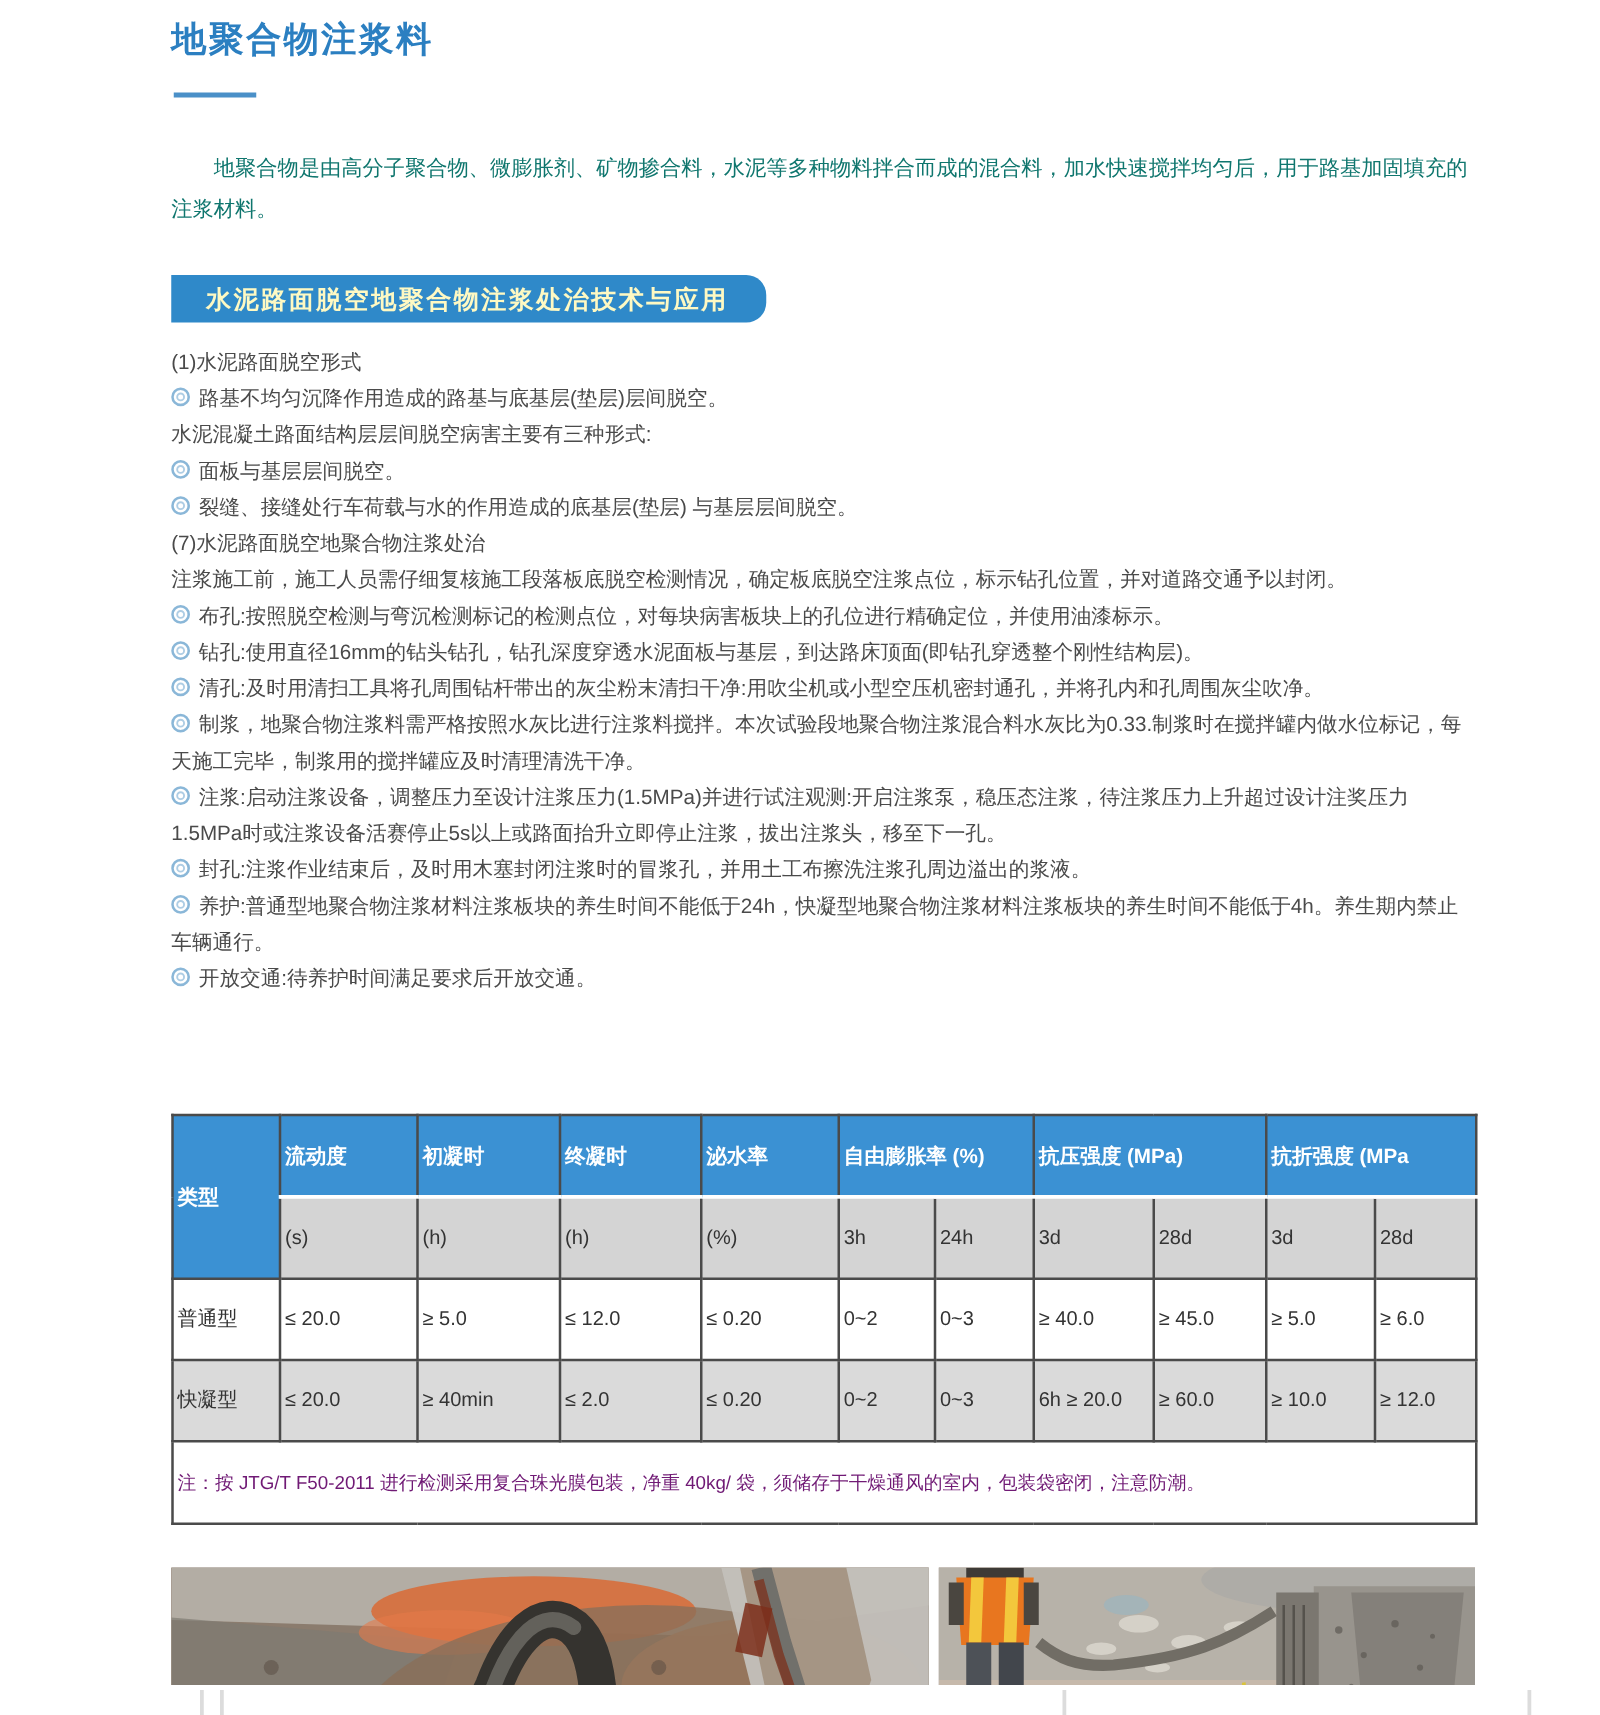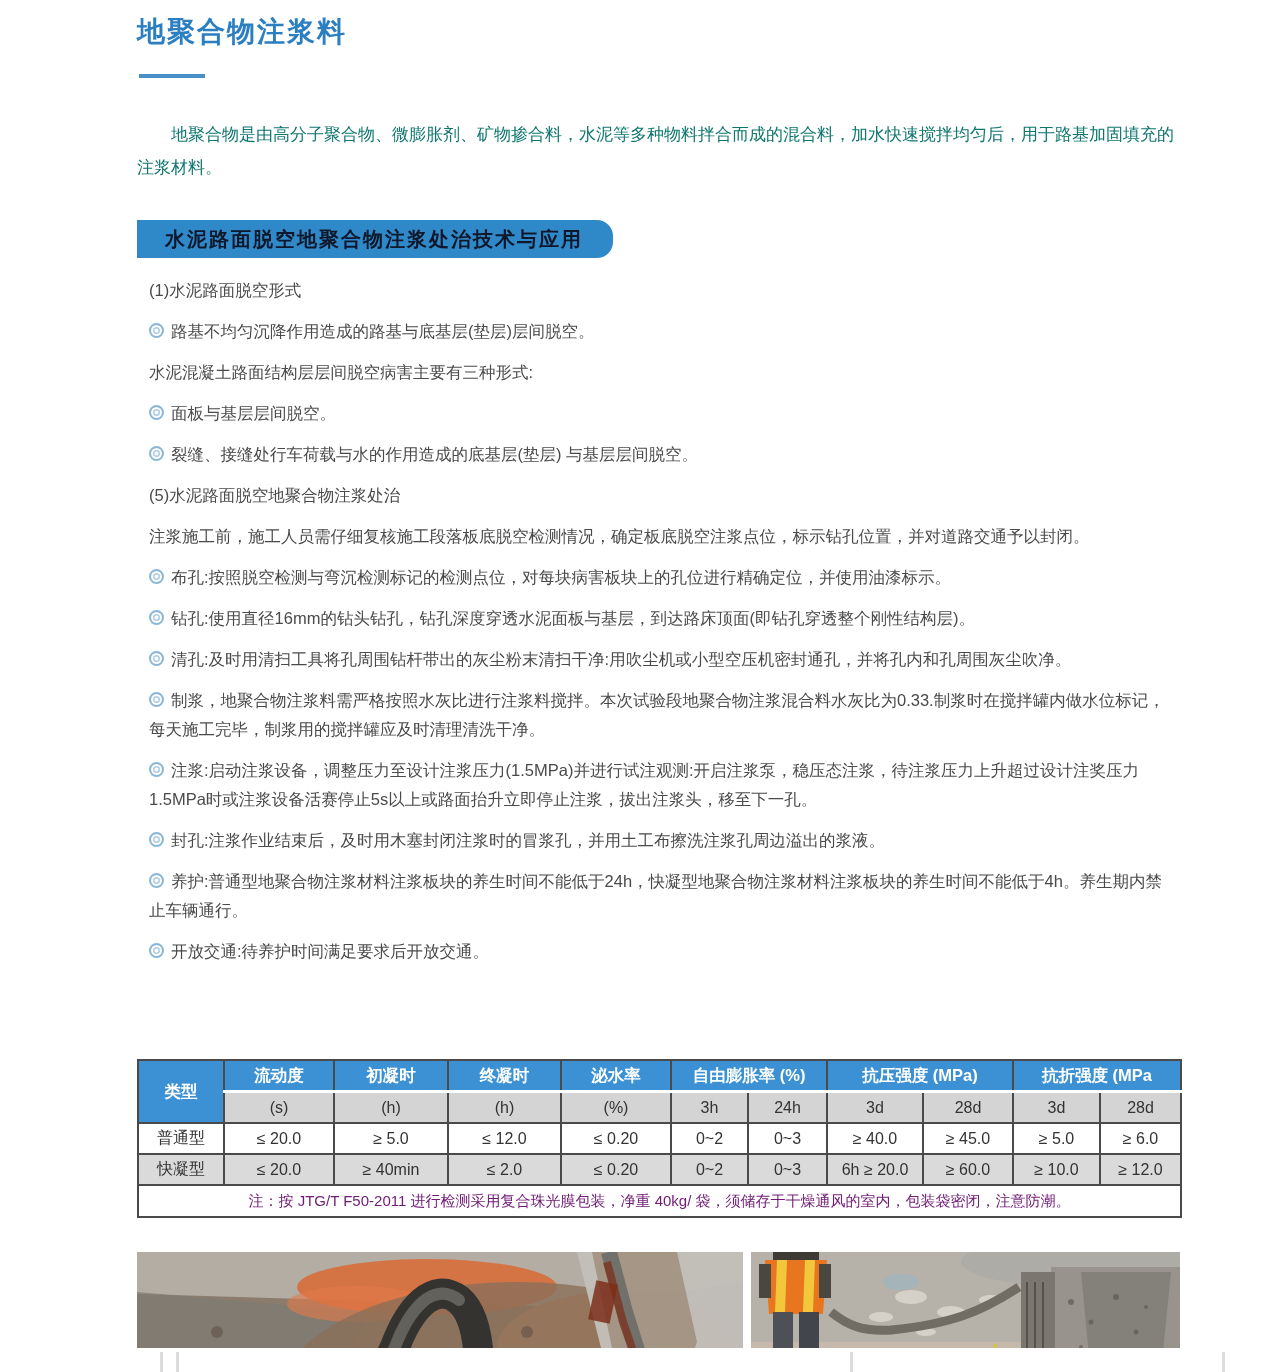--- a/index.html
+++ b/index.html
@@ -10,35 +10,35 @@
   
   .doc-title{font-size:28px;font-weight:bold;color:#2b7fc1;letter-spacing:2px;line-height:36px;}
   .title-underline{width:66px;height:4px;background:#4a90c8;margin:24px 0 0 2px;}
 
   
   .intro{margin-top:40px;font-size:17px;line-height:33px;color:#0f766e;text-indent:2em;}
 
   
   .banner-wrap{position:relative;margin-top:36px;height:40px;}
   .banner{position:absolute;left:0;top:0;height:38px;display:inline-flex;align-items:center;
-          background:#2f89c9;color:#0f172a;font-size:20px;font-weight:bold;letter-spacing:2px;
+          background:#2f89c9;color:#fef9c3;font-size:20px;font-weight:bold;letter-spacing:2px;
           padding:0 30px 0 28px;border-radius:0 16px 16px 0;}
   .banner-line{position:absolute;left:0;right:0;bottom:2px;height:2px;background:#4a90c8;z-index:-1;}
 
   
   .body-text{margin-top:16px;font-size:16.5px;line-height:29px;color:#4a4a4a;}
-  .body-text p{margin:12px;}
+  .body-text p{margin:0;}
   .ring{display:inline-block;width:11px;height:11px;border:2px solid #8ab7d8;border-radius:50%;
         box-shadow:inset 0 0 0 2px #fff,inset 0 0 0 3.5px #aecde4;
         margin-right:7px;vertical-align:-1px;}
 
   
   .spec-table{width:100%;border-collapse:collapse;table-layout:fixed;margin-top:17px;
               border:2px solid #474747;font-size:16px;color:#333;}
-  .spec-table th,.spec-table td{border:2px solid #4a4a4a;text-align:center;padding:2px 3px;height:25px;}
+  .spec-table th,.spec-table td{border:2px solid #4a4a4a;text-align:left;padding:19px 3px;height:25px;}
   .spec-table th.hb{background:#3b91d3;color:#fff;font-weight:bold;font-size:16.5px;border-bottom:3px solid #ffffff;}
   .spec-table th.corner{background:#3b91d3;color:#fff;font-weight:bold;font-size:16.5px;border-bottom:2px solid #4a4a4a;}
   .spec-table th.unit{background:#d4d4d4;font-weight:normal;color:#333;}
   .spec-table tr.r-light td{background:#ffffff;}
   .spec-table tr.r-gray td{background:#dadada;}
   .spec-table td.note-cell{background:#ffffff;font-size:15px;height:26px;color:#701a75;}
 
   col.c0{width:86px}col.c1{width:110px}col.c2{width:114px}col.c3{width:113px}col.c4{width:110px}
   col.c5{width:77px}col.c6{width:79px}col.c7{width:96px}col.c8{width:90px}col.c9{width:87px}col.c10{width:81px}
 
@@ -66,21 +66,21 @@
     <div class="banner-line"></div>
     <div class="banner">水泥路面脱空地聚合物注浆处治技术与应用</div>
   </div>
 
   <div class="body-text">
       <p>(1)水泥路面脱空形式</p>
       <p><span class="ring"></span>路基不均匀沉降作用造成的路基与底基层(垫层)层间脱空。</p>
       <p>水泥混凝土路面结构层层间脱空病害主要有三种形式:</p>
       <p><span class="ring"></span>面板与基层层间脱空。</p>
       <p><span class="ring"></span>裂缝、接缝处行车荷载与水的作用造成的底基层(垫层) 与基层层间脱空。</p>
-      <p>(5)水泥路面脱空地聚合物注浆处治</p>
+      <p>(7)水泥路面脱空地聚合物注浆处治</p>
       <p>注浆施工前，施工人员需仔细复核施工段落板底脱空检测情况，确定板底脱空注浆点位，标示钻孔位置，并对道路交通予以封闭。</p>
       <p><span class="ring"></span>布孔:按照脱空检测与弯沉检测标记的检测点位，对每块病害板块上的孔位进行精确定位，并使用油漆标示。</p>
       <p><span class="ring"></span>钻孔:使用直径16mm的钻头钻孔，钻孔深度穿透水泥面板与基层，到达路床顶面(即钻孔穿透整个刚性结构层)。</p>
       <p><span class="ring"></span>清孔:及时用清扫工具将孔周围钻杆带出的灰尘粉末清扫干净:用吹尘机或小型空压机密封通孔，并将孔内和孔周围灰尘吹净。</p>
       <p><span class="ring"></span>制浆，地聚合物注浆料需严格按照水灰比进行注浆料搅拌。本次试验段地聚合物注浆混合料水灰比为0.33.制浆时在搅拌罐内做水位标记，每天施工完毕，制浆用的搅拌罐应及时清理清洗干净。</p>
       <p><span class="ring"></span>注浆:启动注浆设备，调整压力至设计注浆压力(1.5MPa)并进行试注观测:开启注浆泵，稳压态注浆，待注浆压力上升超过设计注奖压力1.5MPa时或注浆设备活赛停止5s以上或路面抬升立即停止注浆，拔出注浆头，移至下一孔。</p>
       <p><span class="ring"></span>封孔:注浆作业结束后，及时用木塞封闭注浆时的冒浆孔，并用土工布擦洗注浆孔周边溢出的浆液。</p>
       <p><span class="ring"></span>养护:普通型地聚合物注浆材料注浆板块的养生时间不能低于24h，快凝型地聚合物注浆材料注浆板块的养生时间不能低于4h。养生期内禁止车辆通行。</p>
       <p><span class="ring"></span>开放交通:待养护时间满足要求后开放交通。</p>
     </div>

